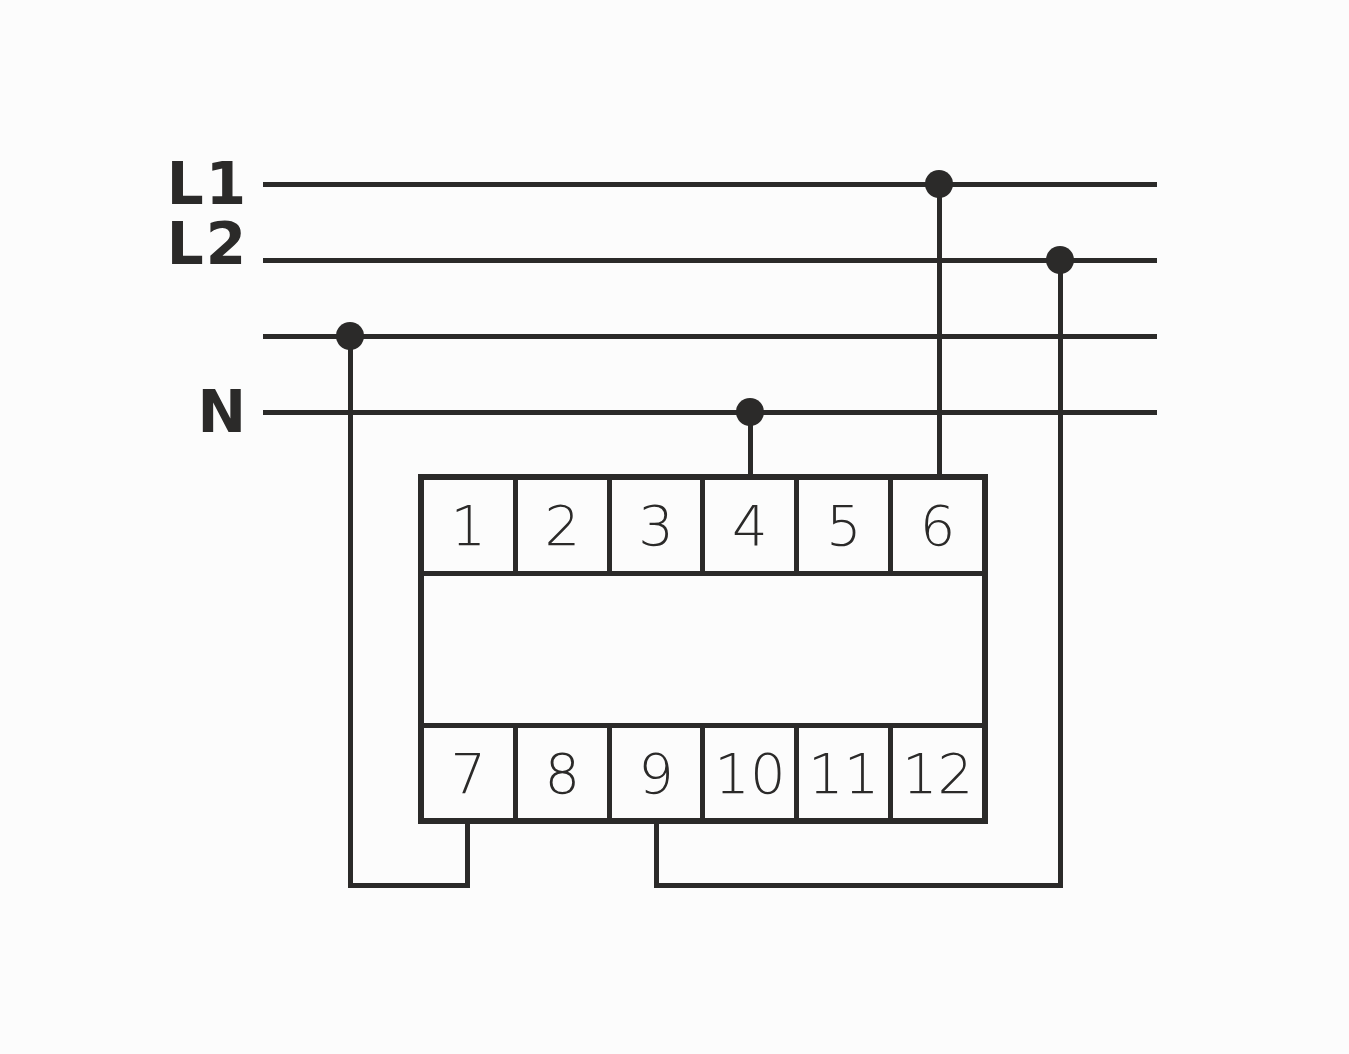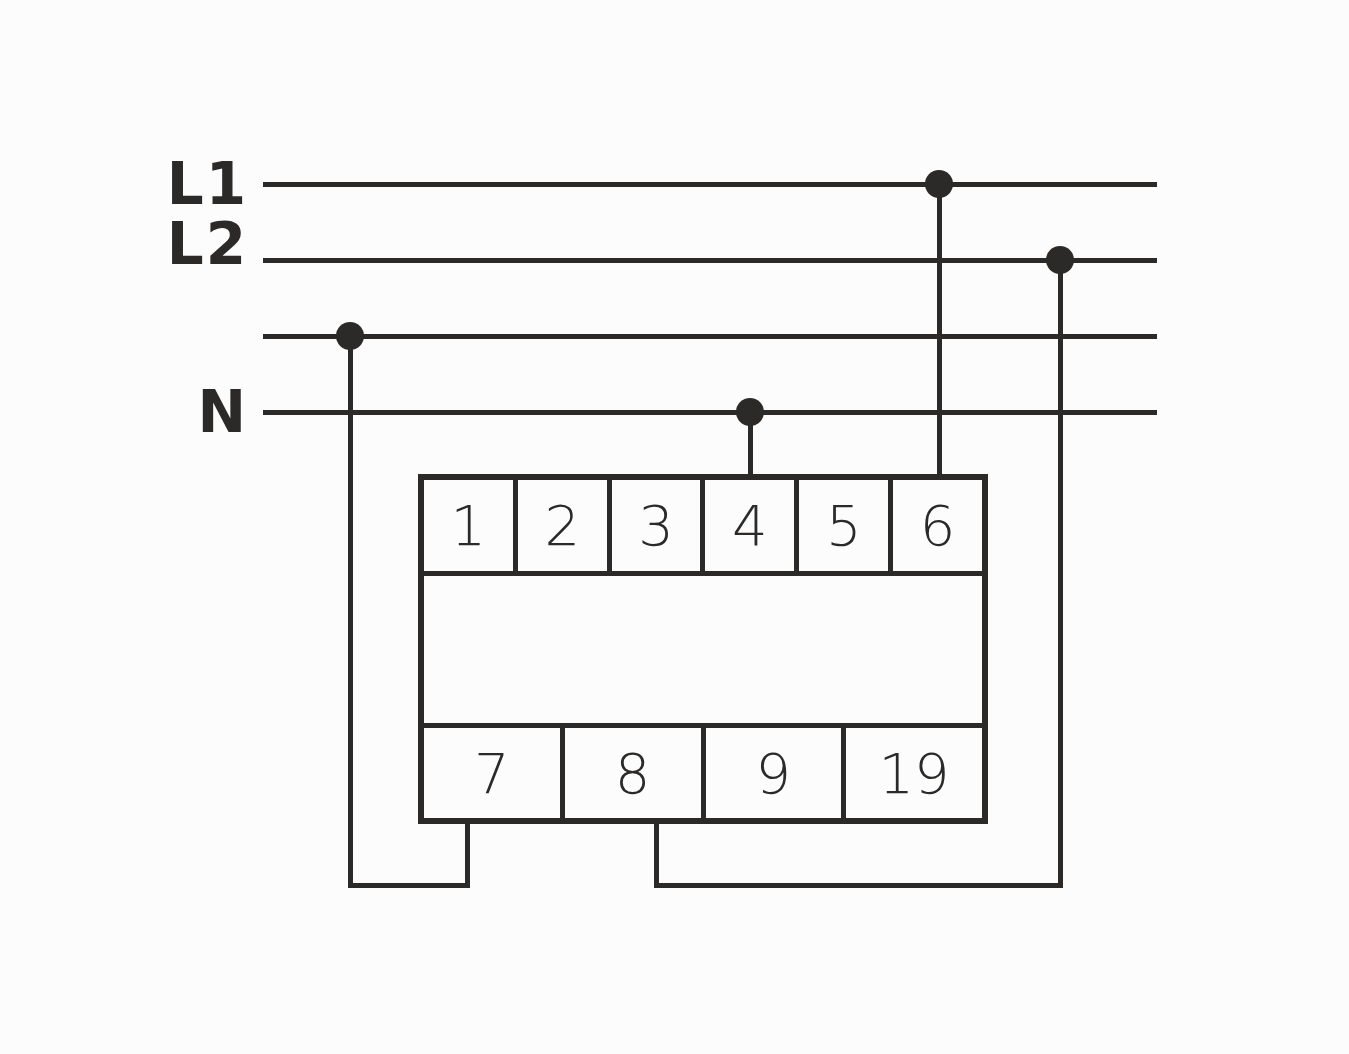--- a/index.html
+++ b/index.html
@@ -128,17 +128,19 @@
       <div class="terminal">2</div>
       <div class="terminal">3</div>
       <div class="terminal">4</div>
       <div class="terminal">5</div>
       <div class="terminal">6</div>
     </div>
     <div class="terminal-row bottom">
       <div class="terminal">7</div>
       <div class="terminal">8</div>
       <div class="terminal">9</div>
-      <div class="terminal">19</div>
+      <div class="terminal">10</div>
+      <div class="terminal">11</div>
+      <div class="terminal">12</div>
     </div>
   </div>
 
 </div>
 
 </body></html>

